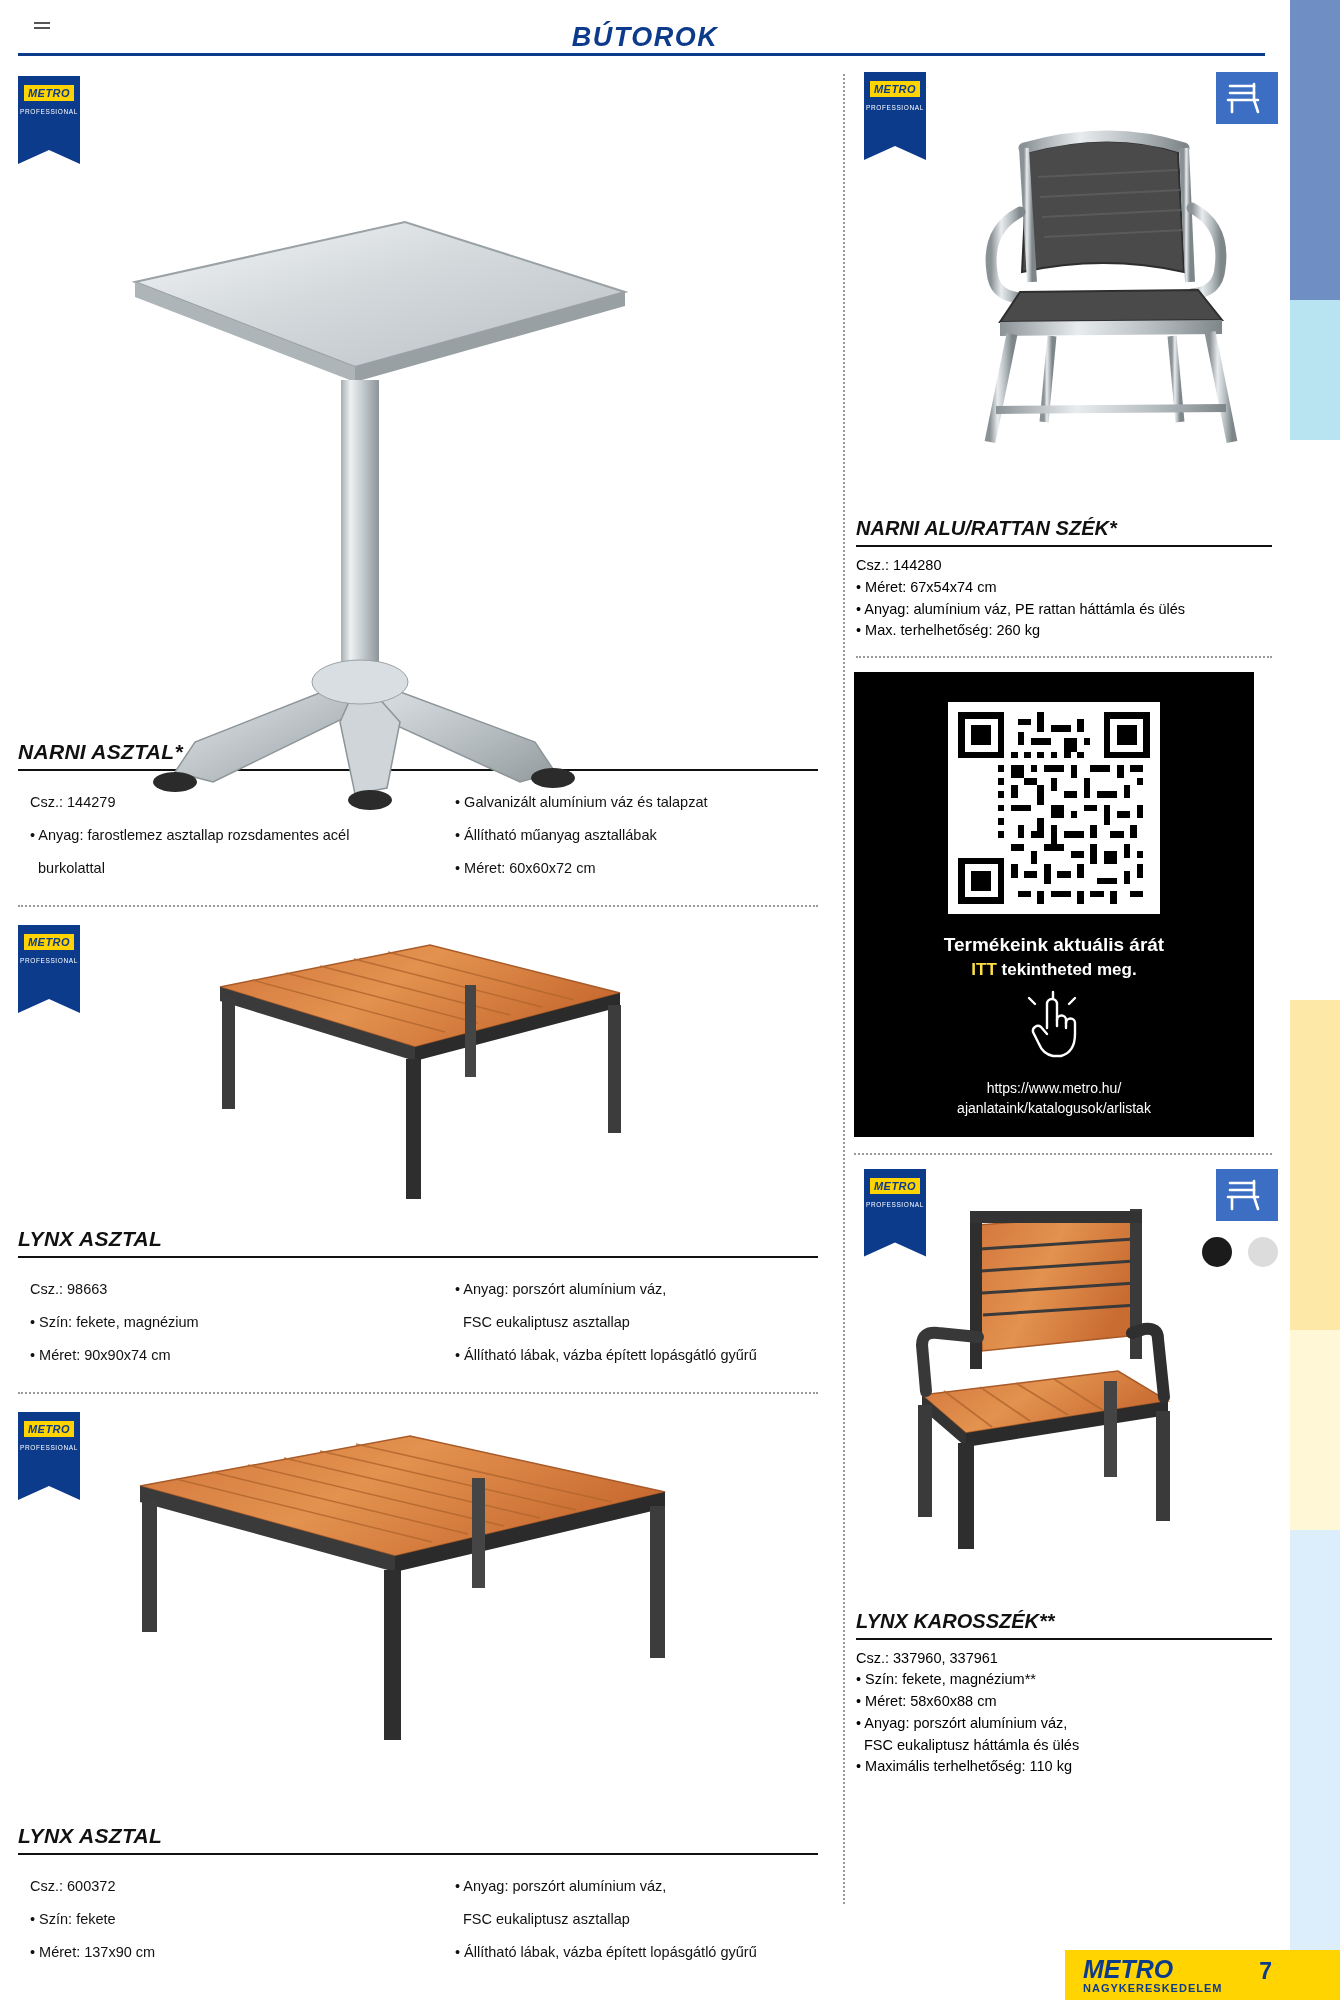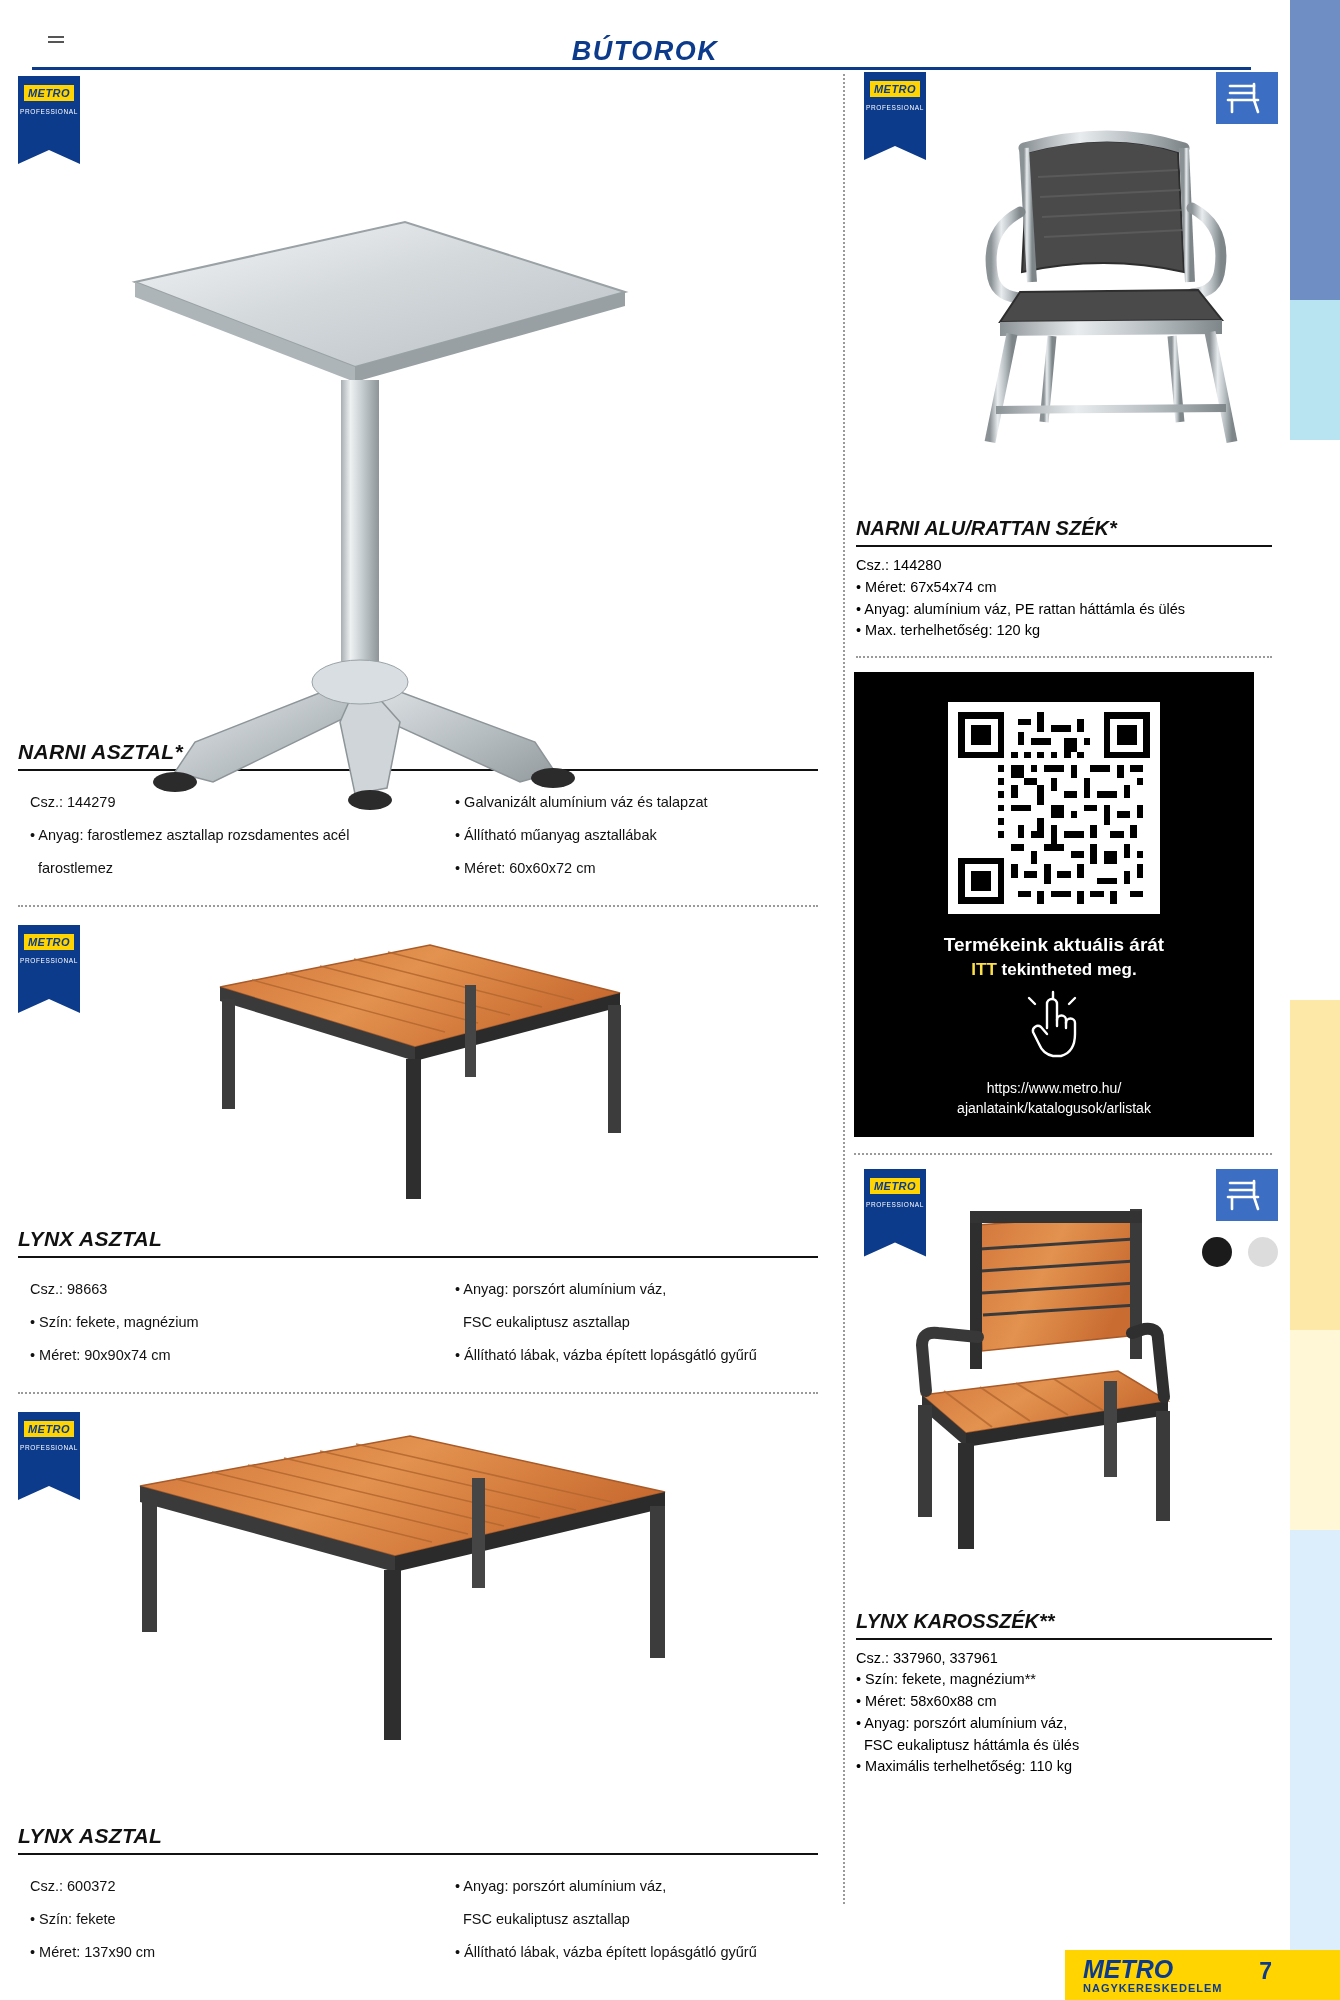--- a/index.html
+++ b/index.html
@@ -11,21 +11,21 @@
     position: relative;
     overflow: hidden;
   }
 
   
   .edge-strip { position:absolute; top:0; right:0; width:50px; height:2000px; }
   .edge-strip div { width:100%; }
 
   .page {
     position:absolute; left:0; top:0; width:1290px; height:1768px;
-    padding: 14px;
+    padding: 0;
   }
 
   
   .header {
     position:relative; height:62px;
   }
   .header-title {
     text-align:center;
     font-size:27px;
     font-weight:bold;
@@ -204,21 +204,21 @@
         </svg>
       </div>
 
       <div style="padding:0 20px 0 18px;margin-top:-22px;">
         <div class="prod-title">NARNI ASZTAL*</div>
         <div class="title-rule"></div>
         <div class="specs">
           <div class="c1">
             <p>Csz.: 144279</p>
             <p>• Anyag: farostlemez asztallap rozsdamentes acél</p>
-            <p style="padding-left:8px">  farostlemez</p>
+            <p style="padding-left:8px">  burkolattal</p>
           </div>
           <div class="c2">
             <p>• Galvanizált alumínium váz és talapzat</p>
             <p>• Állítható műanyag asztallábak</p>
             <p>• Méret: 60x60x72 cm</p>
           </div>
         </div>
         <div class="dotted-sep"></div>
       </div>
 
@@ -370,21 +370,21 @@
         </svg>
       </div>
 
       <div style="padding:0 18px 0 4px;">
         <div class="right-title">NARNI ALU/RATTAN SZÉK*</div>
         <div class="title-rule"></div>
         <div class="right-specs">
           <p>Csz.: 144280</p>
           <p>• Méret: 67x54x74 cm</p>
           <p>• Anyag: alumínium váz, PE rattan háttámla és ülés</p>
-          <p>• Max. terhelhetőség: 120 kg</p>
+          <p>• Max. terhelhetőség: 260 kg</p>
         </div>
         <div class="dotted-sep"></div>
       </div>
 
       <div class="qr-panel" style="margin-top:14px;margin-left:2px;">
         <div class="qr-box">
           <svg width="192" height="192" viewBox="0 0 29 29" shape-rendering="crispEdges">
             <rect width="29" height="29" fill="#fff"></rect>
             <g fill="#000">
 

